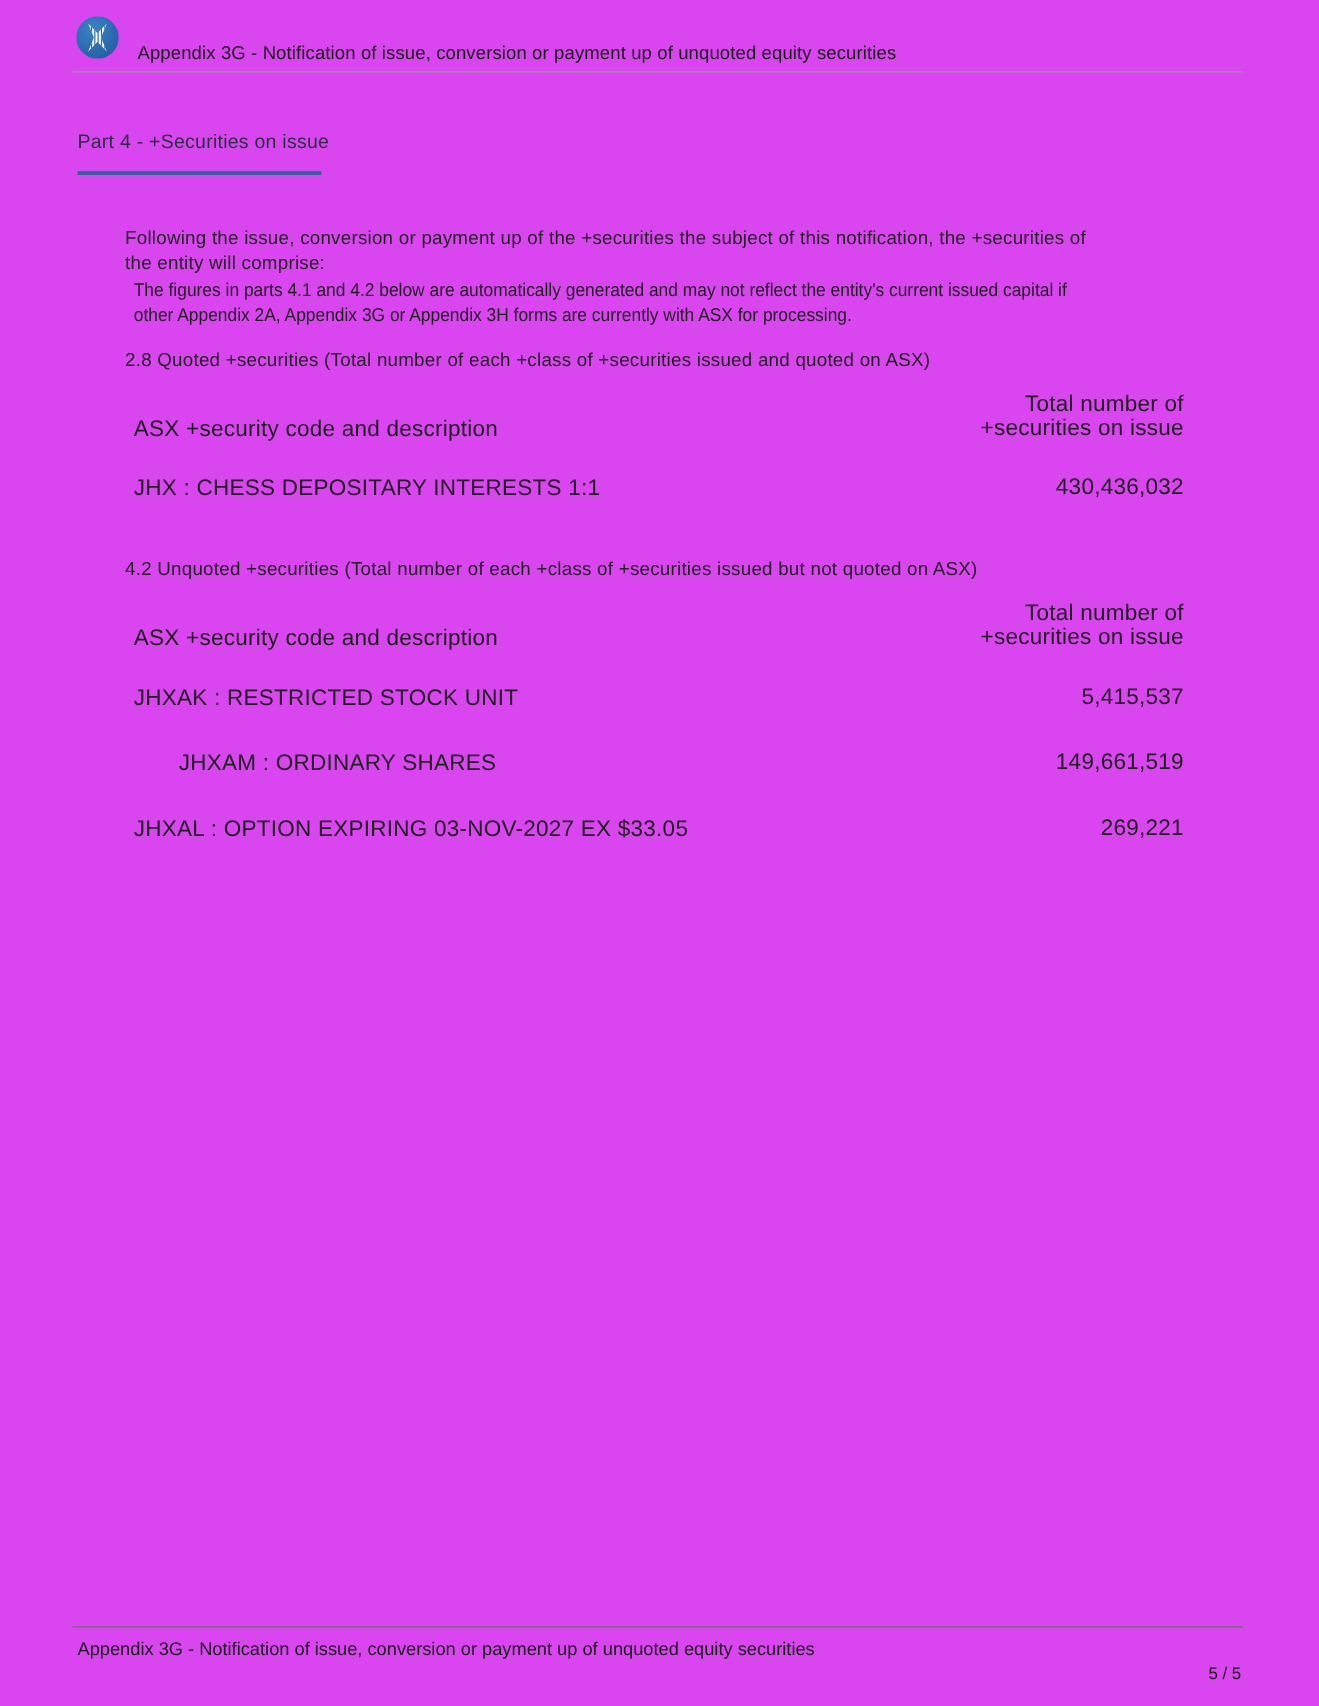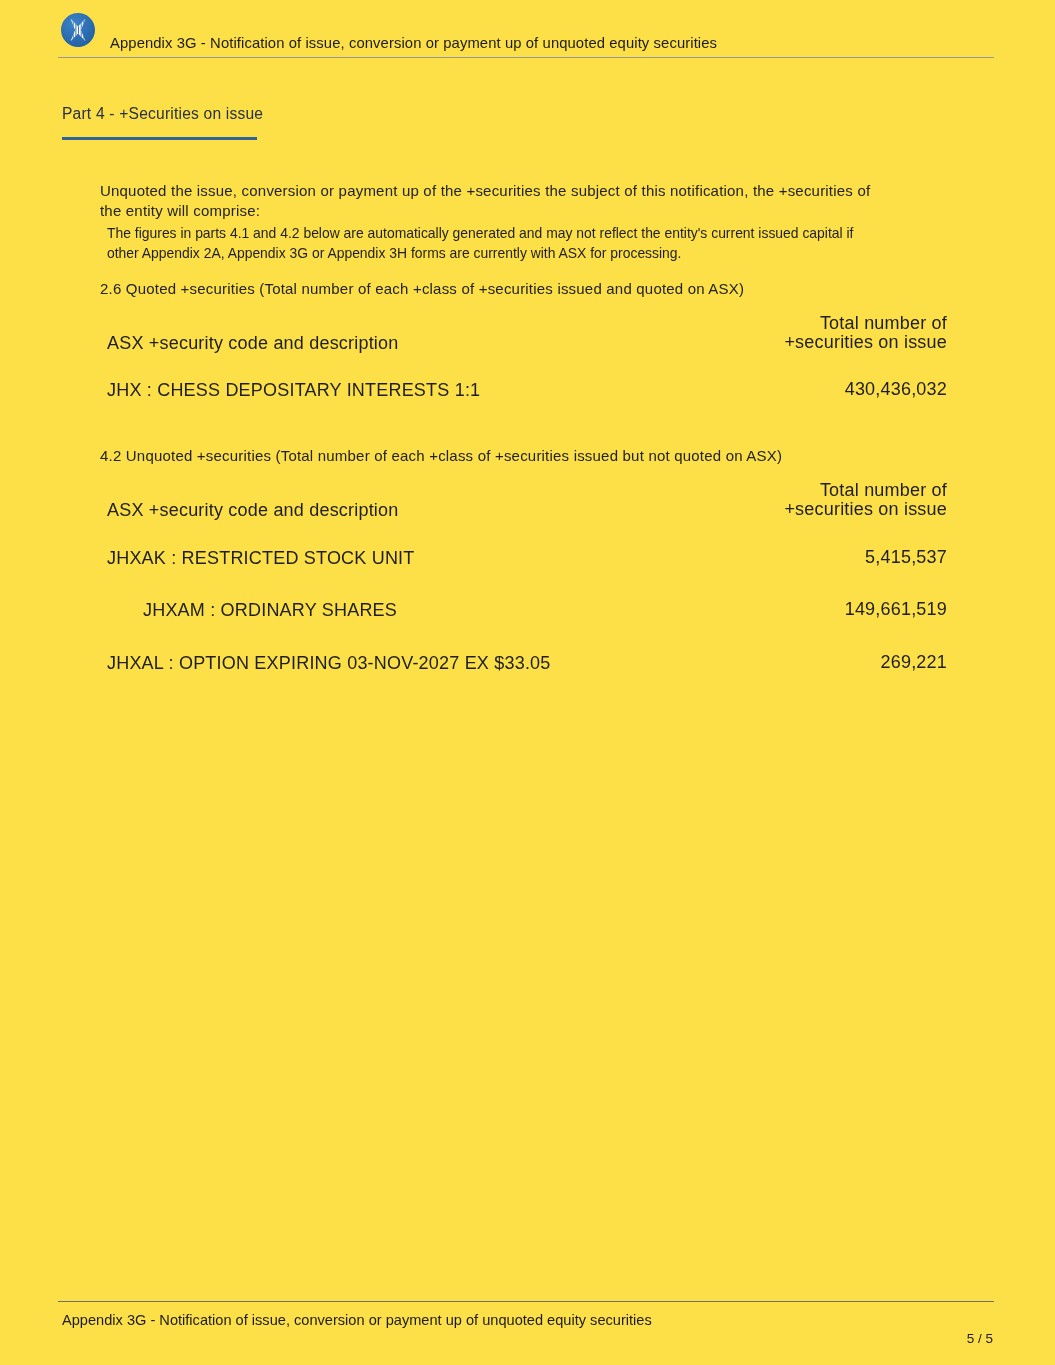--- a/index.html
+++ b/index.html
@@ -1,21 +1,21 @@
 <!DOCTYPE html>
 <html><head>
 <meta charset="utf-8">
 <style>
   * { margin: 0; padding: 0; box-sizing: border-box; }
   html, body { background: #ffffff; }
   .page {
     position: relative;
     width: 1055px;
     height: 1365px;
-    background: #fde047;
+    background: #d946ef;
     font-family: "Liberation Sans", "DejaVu Sans", sans-serif;
     color: #212121;
     overflow: hidden;
   }
   .abs { position: absolute; }
 
   
   .logo-wrap { left: 61px; top: 13px; width: 34px; height: 34px; }
   .header-title {
     left: 110px; top: 35px;
@@ -91,30 +91,30 @@
       </g>
     </svg>
   </div>
   <div class="abs header-title">Appendix 3G - Notification of issue, conversion or payment up of unquoted equity securities</div>
   <div class="abs header-rule"></div>
 
   <h1 class="abs part-title">Part 4 - +Securities on issue</h1>
   <div class="abs part-underline"></div>
 
   <div class="abs intro">
-    <div class="line">Unquoted the issue, conversion or payment up of the +securities the subject of this notification, the +securities of</div>
+    <div class="line">Following the issue, conversion or payment up of the +securities the subject of this notification, the +securities of</div>
     <div class="line">the entity will comprise:</div>
   </div>
 
   <div class="abs note">
     <div class="line">The figures in parts 4.1 and 4.2 below are automatically generated and may not reflect the entity's current issued capital if</div>
     <div class="line">other Appendix 2A, Appendix 3G or Appendix 3H forms are currently with ASX for processing.</div>
   </div>
 
-  <div class="abs sec-heading sec41-heading">2.6 Quoted +securities (Total number of each +class of +securities issued and quoted on ASX)</div>
+  <div class="abs sec-heading sec41-heading">2.8 Quoted +securities (Total number of each +class of +securities issued and quoted on ASX)</div>
 
   <div class="abs cell t41-col-code">ASX +security code and description</div>
   <div class="abs cell cell-right t41-col-total">
     <div class="line">Total number of</div>
     <div class="line">+securities on issue</div>
   </div>
 
   <div class="abs cell t41-r0-code">JHX : CHESS DEPOSITARY INTERESTS 1:1</div>
   <div class="abs cell cell-right t41-r0-total">430,436,032</div>
 

